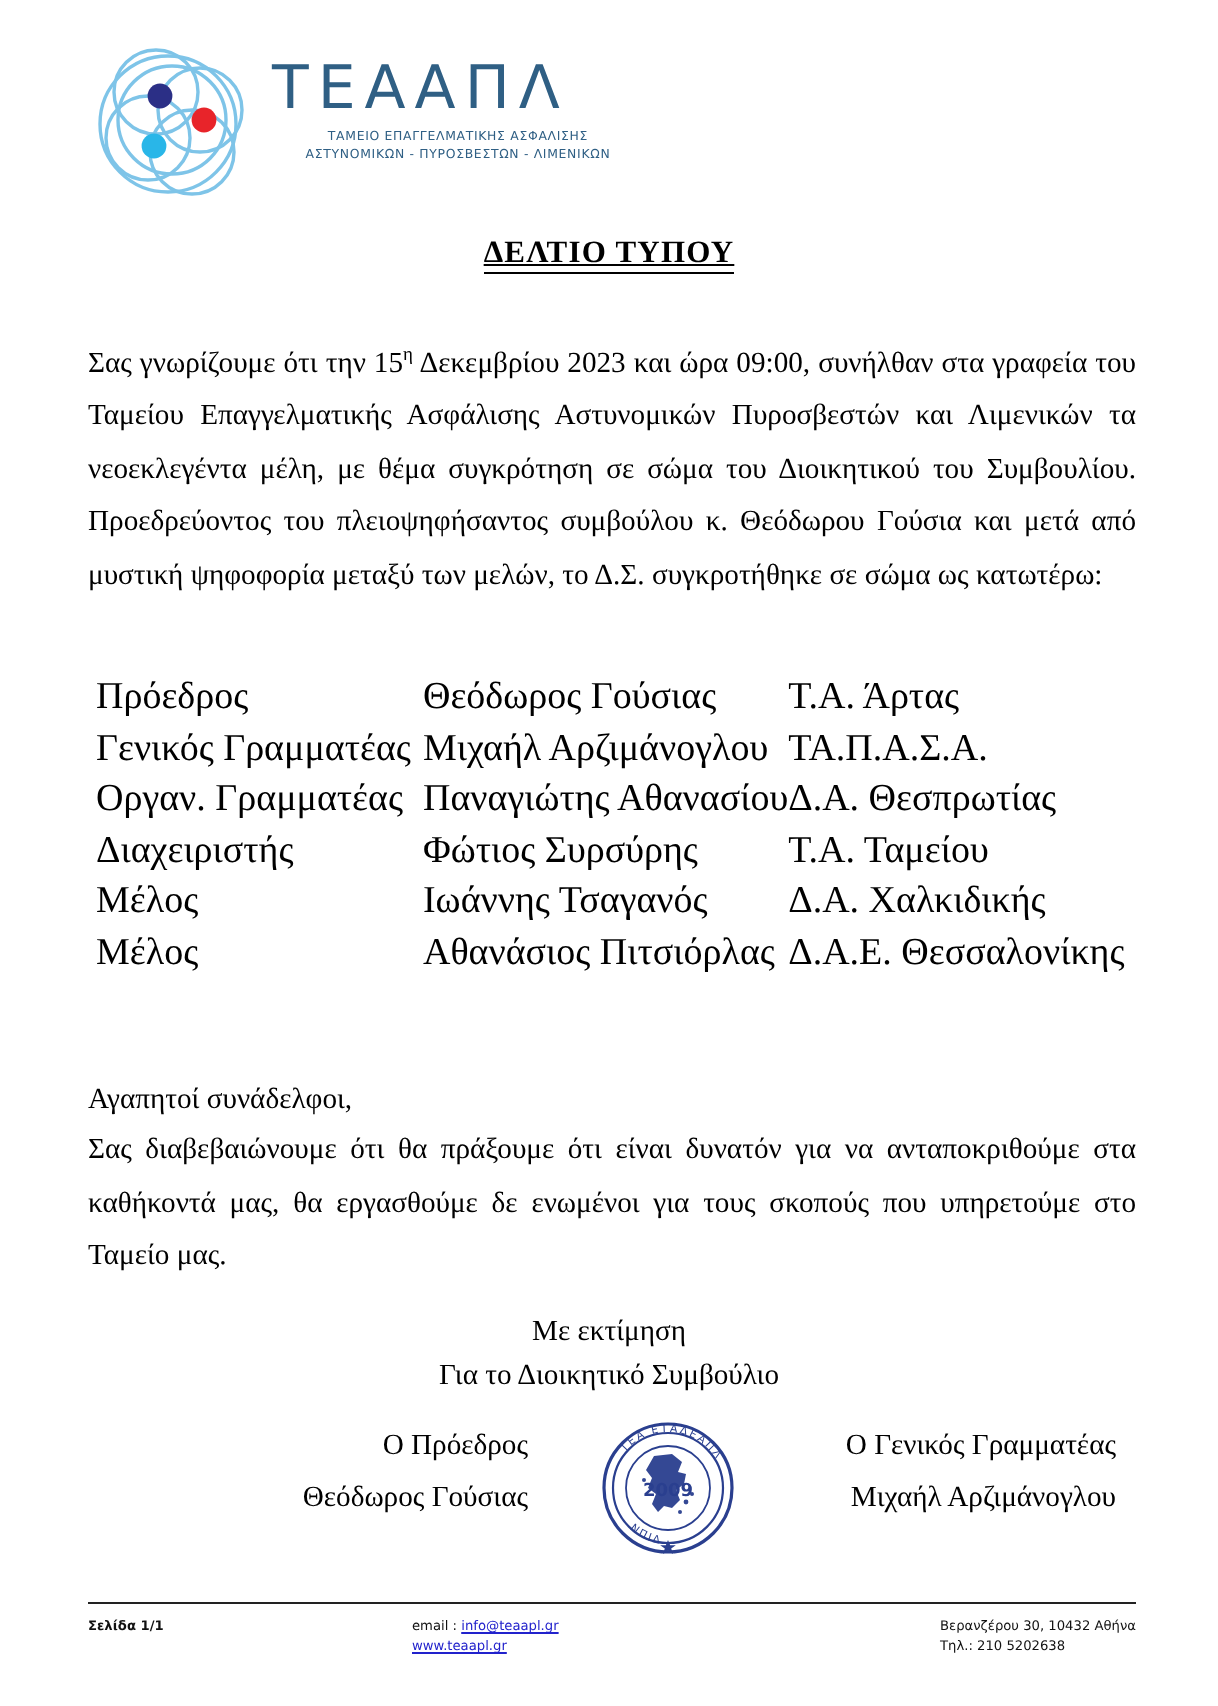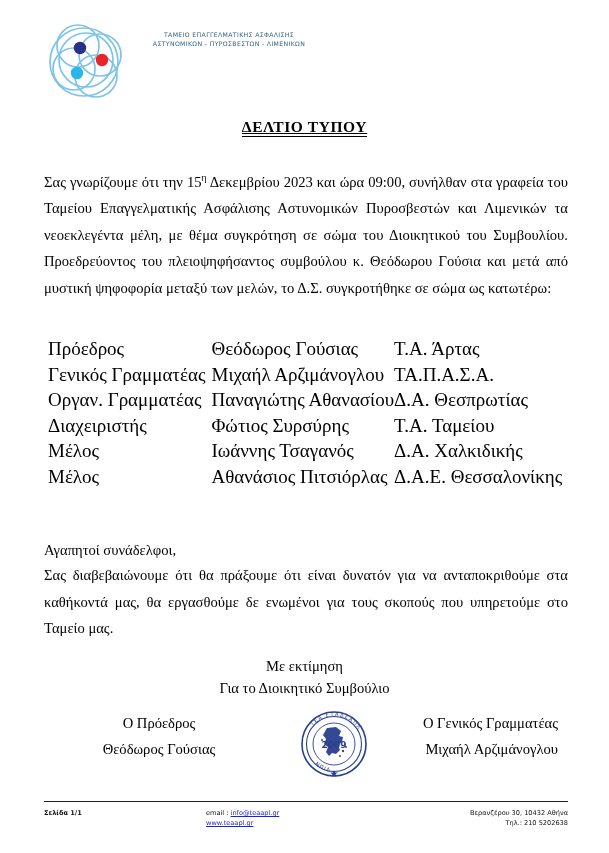--- a/index.html
+++ b/index.html
@@ -137,21 +137,21 @@
     width: 524px;
     height: 60px;
   }
   .sign-col {
     position: absolute;
     width: 210px;
     text-align: center;
     font-size: 14.6px;
     line-height: 26px;
   }
-  .sign-left  { left: 10px;  top: 0; }
+  .sign-left  { left: 10px;  top: 0; text-align: right; }
   .sign-right { left: 304px; top: 0; text-align: right; }
 
   .seal {
     position: absolute;
     left: 252px;
     top: -4px;
     width: 76px;
     height: 76px;
   }
 
@@ -184,21 +184,20 @@
   .f-center {
     position: absolute;
     left: 162px;
     top: 2px;
     width: 200px;
   }
   .f-right {
     position: absolute;
     right: 0;
     top: 2px;
-    text-align: right;
     margin-left: 20px;
   }
   .f-link {
     color: #2222cc;
     text-decoration: underline;
   }
 </style>
 </head>
 <body>
 
@@ -218,20 +217,21 @@
         </g>
         <g stroke="none">
           <circle cx="36" cy="26" r="6.2" fill="#2b2f86"></circle>
           <circle cx="58" cy="38" r="6.2" fill="#e8242a"></circle>
           <circle cx="33" cy="51" r="6.2" fill="#29b6e8"></circle>
         </g>
       </svg>
     </div>
 
     <div class="logo-text">
+      <div class="brand-name">ΤΕΑΑΠΛ</div>
       <div class="brand-sub">
         <div>ΤΑΜΕΙΟ ΕΠΑΓΓΕΛΜΑΤΙΚΗΣ ΑΣΦΑΛΙΣΗΣ</div>
         <div>ΑΣΤΥΝΟΜΙΚΩΝ - ΠΥΡΟΣΒΕΣΤΩΝ - ΛΙΜΕΝΙΚΩΝ</div>
       </div>
     </div>
   </div>
 
   <div class="doc-title">
     <span class="ttl">ΔΕΛΤΙΟ  ΤΥΠΟΥ</span>
   </div>

